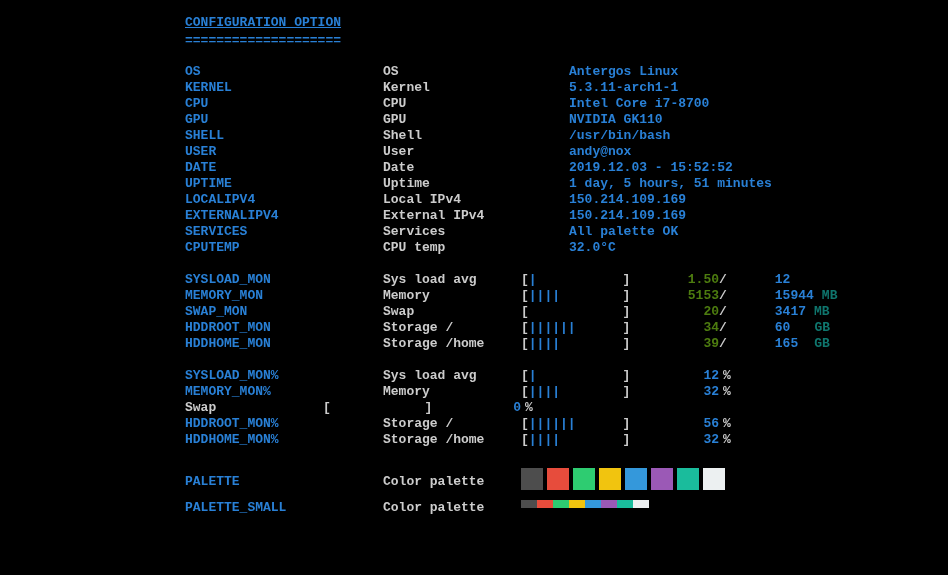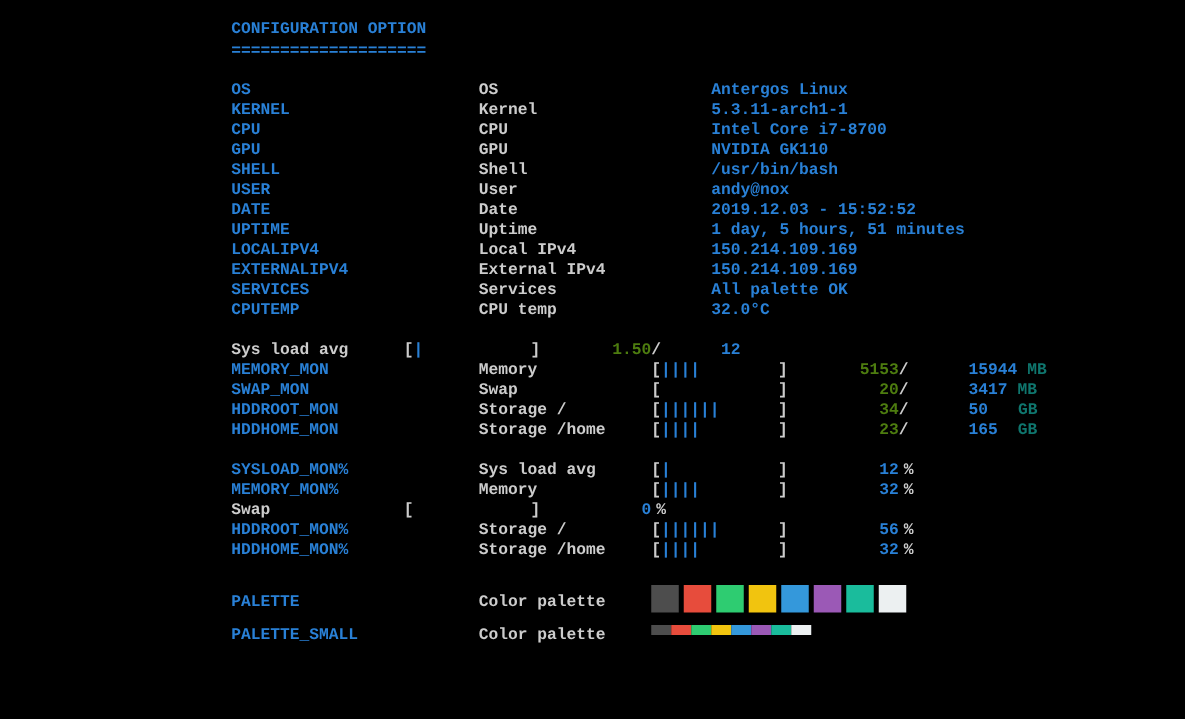--- a/index.html
+++ b/index.html
@@ -13,20 +13,21 @@
     width: 948px;
     height: 575px;
     overflow: hidden;
   }
   .container {
     padding: 15px 0 0 185px;
   }
   .header {
     color: #2980d6;
     margin-bottom: 3px;
+    text-decoration: underline;
   }
   .underline {
     color: #2980d6;
     margin-bottom: 16px;
   }
   .row {
     display: flex;
     height: 16px;
     line-height: 16px;
   }
@@ -158,20 +159,21 @@
   </div>
   <div class="row">
     <div class="col1">CPUTEMP</div>
     <div class="col2">CPU temp</div>
     <div class="col3">32.0°C</div>
   </div>
 
   <div class="gap"></div>
 
   <div class="row">
+    <div class="col1">SYSLOAD_MON</div>
     <div class="col2">Sys load avg</div>
     <div class="bar-col">[<span class="bar-fill">|</span><span>           </span>]</div>
     <div class="val-col">1.50</div>
       <span class="slash">/</span>
       <span class="col3">12</span>
   </div>
   <div class="row">
     <div class="col1">MEMORY_MON</div>
     <div class="col2">Memory</div>
     <div class="bar-col">[<span class="bar-fill">||||</span><span>        </span>]</div>
@@ -188,28 +190,28 @@
       <span class="slash">/</span>
       <span class="col3">3417</span>
       <span class="unit">MB</span>
   </div>
   <div class="row">
     <div class="col1">HDDROOT_MON</div>
     <div class="col2">Storage /</div>
     <div class="bar-col">[<span class="bar-fill">||||||</span><span>      </span>]</div>
     <div class="val-col">34</div>
       <span class="slash">/</span>
-      <span class="col3">50</span>
+      <span class="col3">60</span>
       <span class="unit" style="padding-left:24px">GB</span>
   </div>
   <div class="row">
     <div class="col1">HDDHOME_MON</div>
     <div class="col2">Storage /home</div>
     <div class="bar-col">[<span class="bar-fill">||||</span><span>        </span>]</div>
-    <div class="val-col">23</div>
+    <div class="val-col">39</div>
       <span class="slash">/</span>
       <span class="col3">165</span>
       <span class="unit" style="padding-left:16px">GB</span>
   </div>
 
   <div class="gap"></div>
 
   <div class="row">
     <div class="col1">SYSLOAD_MON%</div>
     <div class="col2">Sys load avg</div>

